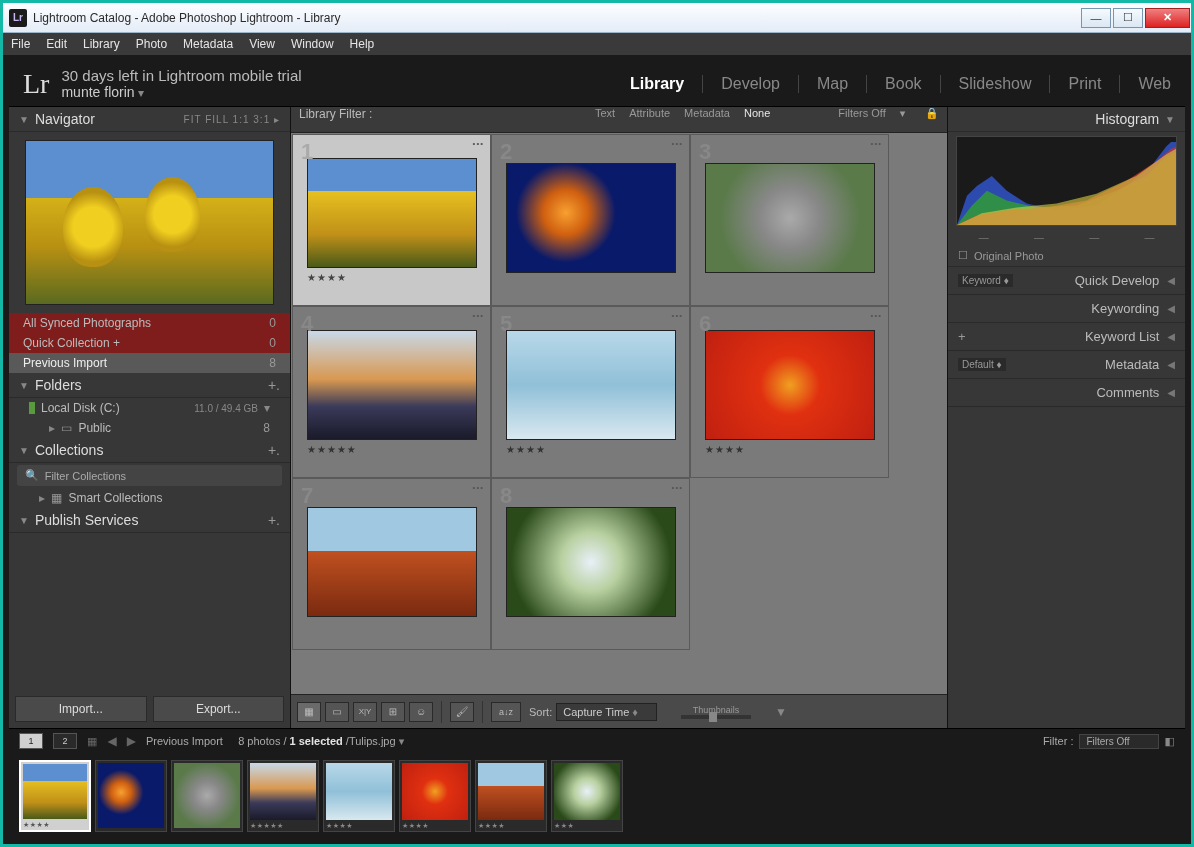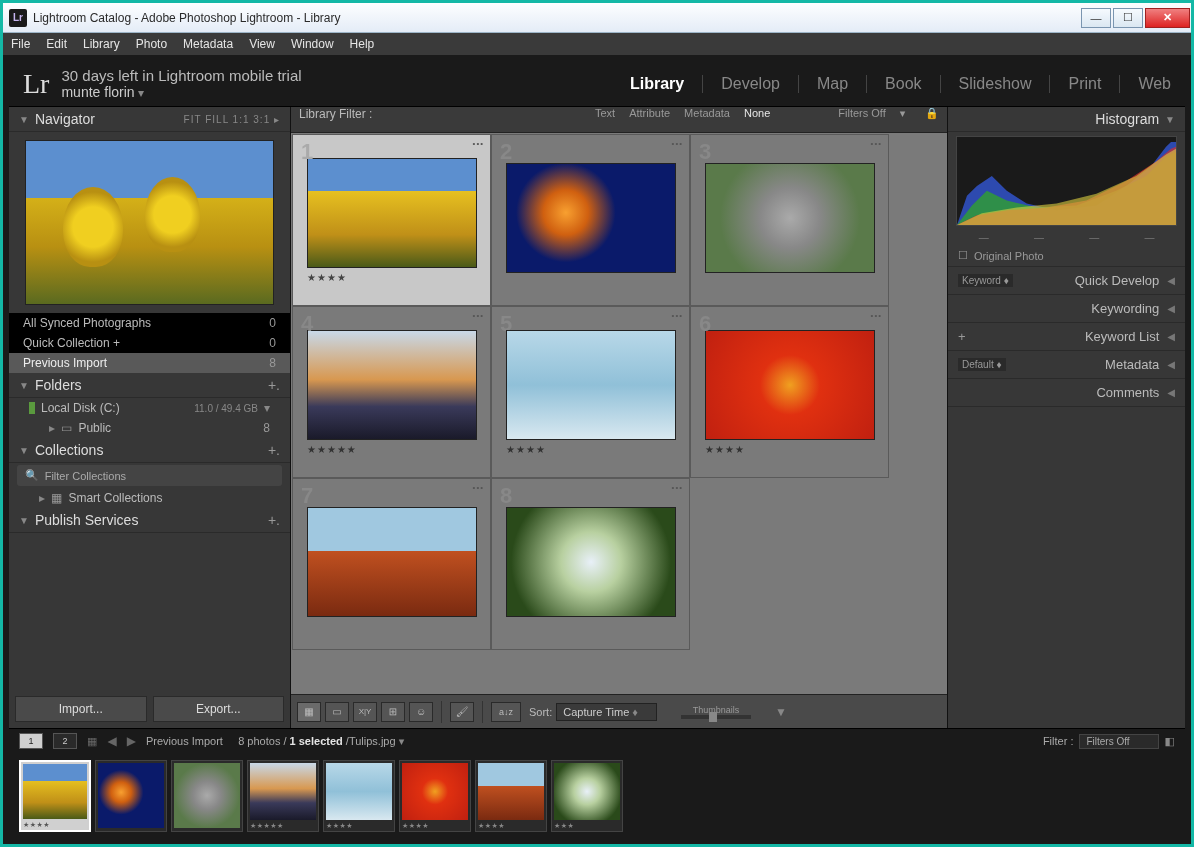--- a/index.html
+++ b/index.html
@@ -32,21 +32,21 @@
 .leftp { width:282px; background:#373737; display:flex; flex-direction:column; border-right:1px solid #111; }
 .panelhead { display:flex; align-items:center; padding:4px 10px; background:#373737; border-bottom:1px solid #2a2a2a; }
 .panelhead .tri { color:#888; margin-right:6px; font-size:10px; }
 .panelhead .name { color:#ddd; font-size:14px; flex:1; }
 .panelhead .opts { font-size:10px; color:#888; letter-spacing:1px; }
 .panelhead .plus { color:#999; font-size:14px; margin-left:4px; }
 .navimg { margin:8px 16px; height:165px; background:linear-gradient(to bottom,#5c8fcf 0%,#5c8fcf 35%,#d4b018 35%,#b89012 65%,#5a6a20 100%); border:1px solid #222; position:relative; }
 .navimg::before { content:""; position:absolute; top:28%; left:15%; width:60px; height:80px; background:radial-gradient(circle,#f0cf20 40%,#b89012 70%); border-radius:50% 50% 45% 45%; }
 .navimg::after { content:""; position:absolute; top:22%; left:48%; width:55px; height:75px; background:radial-gradient(circle,#f0cf20 40%,#b89012 70%); border-radius:50% 50% 45% 45%; }
 
-.catalogrow { display:flex; padding:3px 14px; color:#bbb; font-size:12px; justify-content:space-between; background:#000000; }
+.catalogrow { display:flex; padding:3px 14px; color:#bbb; font-size:12px; justify-content:space-between; background:#7f1d1d; }
 .catalogrow.sel { background:#595959; color:#eee; }
 .catalogrow .cnt { color:#999; }
 .folderrow { display:flex; align-items:center; padding:3px 20px; gap:6px; font-size:12px; color:#bbb; }
 .folderrow .bar { width:6px; height:12px; background:#5a9a3e; }
 .folderrow .dsk { flex:1; }
 .folderrow .sz { font-size:10px; color:#888; }
 .filtercoll { background:#444; margin:2px 8px; padding:4px 8px; border-radius:3px; display:flex; align-items:center; gap:6px; font-size:11px; color:#aaa; }
 .collitem { display:flex; align-items:center; padding:3px 14px 3px 30px; gap:6px; font-size:12px; color:#bbb; }
 .btnrow { display:flex; gap:6px; padding:6px; margin-top:auto; }
 .btnrow button { flex:1; height:26px; background:#4a4a4a; border:1px solid #2a2a2a; color:#ddd; font-size:12px; }

